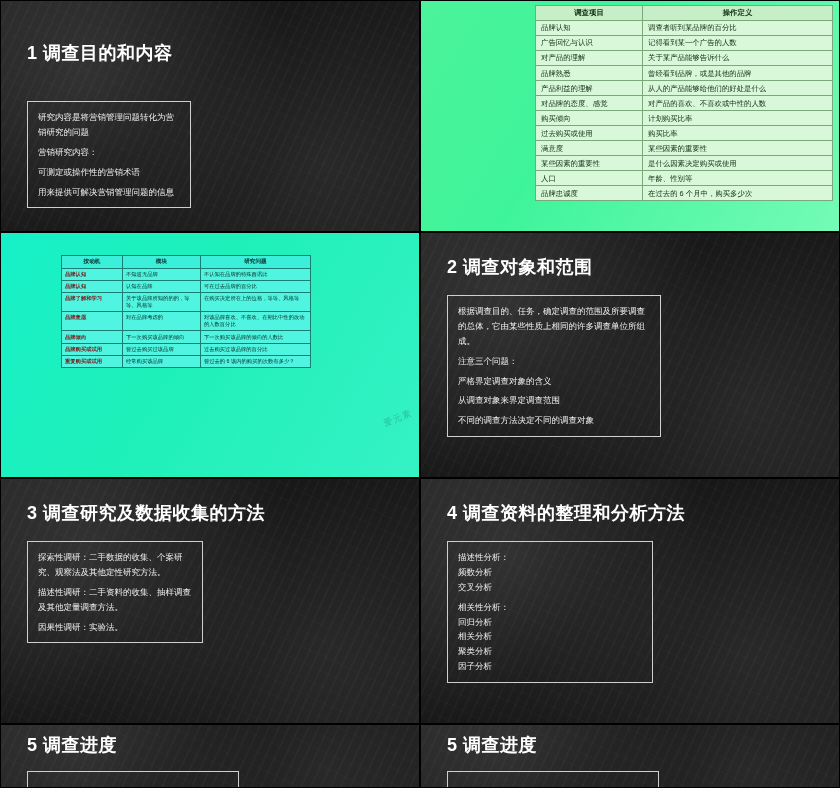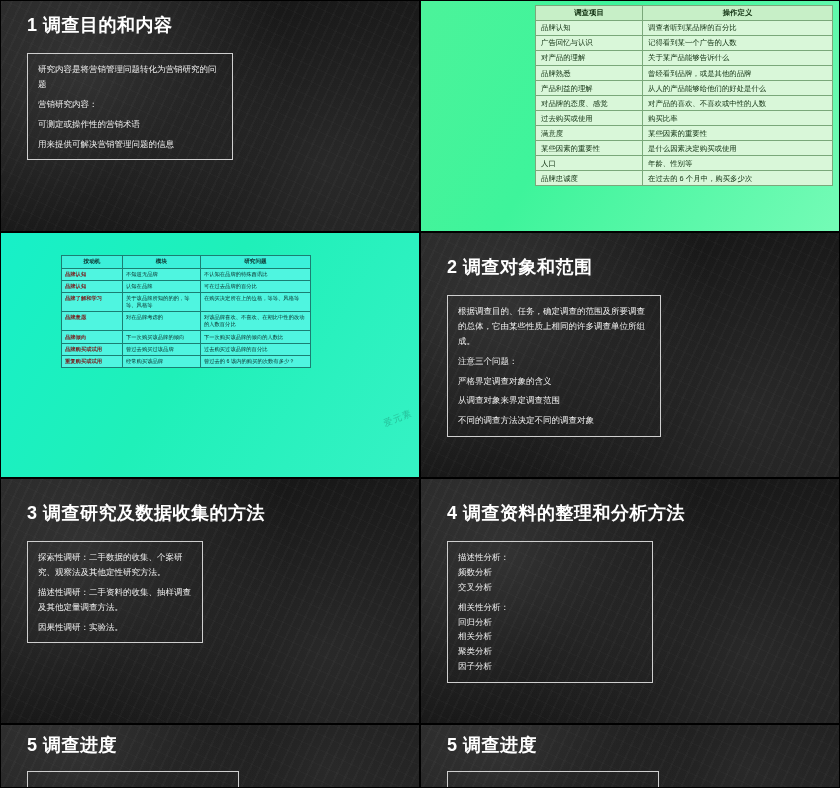--- a/index.html
+++ b/index.html
@@ -71,22 +71,22 @@
     font-size: 8.5px;
     line-height: 1.75;
     white-space: pre-line;
     margin: 0;
   }
   .body-line + .body-line {
     margin-top: 5px;
   }
 
   
-  #slide-1 .slide-inner { padding-top: 12px; }
-  #slide-1 .body-box { width: 206px; margin-top: 0; }
+  #slide-1 .slide-inner { padding-top: 40px; }
+  #slide-1 .body-box { width: 164px; margin-top: 20px; }
 
   
   .slide.green-table {
     background: linear-gradient(120deg, #4cf39a 0%, #3ef49b 38%, #74fbb6 100%);
   }
   .slide.green-table .slide-inner {
     padding: 4px 6px 4px 114px;
   }
   table.op-table {
     border-collapse: collapse;
@@ -215,20 +215,24 @@
             </tr>
           <tr>
               <td>产品利益的理解</td>
               <td>从人的产品能够给他们的好处是什么</td>
             </tr>
           <tr>
               <td>对品牌的态度、感觉</td>
               <td>对产品的喜欢、不喜欢或中性的人数</td>
             </tr>
           <tr>
+              <td>购买倾向</td>
+              <td>计划购买比率</td>
+            </tr>
+          <tr>
               <td>过去购买或使用</td>
               <td>购买比率</td>
             </tr>
           <tr>
               <td>满意度</td>
               <td>某些因素的重要性</td>
             </tr>
           <tr>
               <td>某些因素的重要性</td>
               <td>是什么因素决定购买或使用</td>

